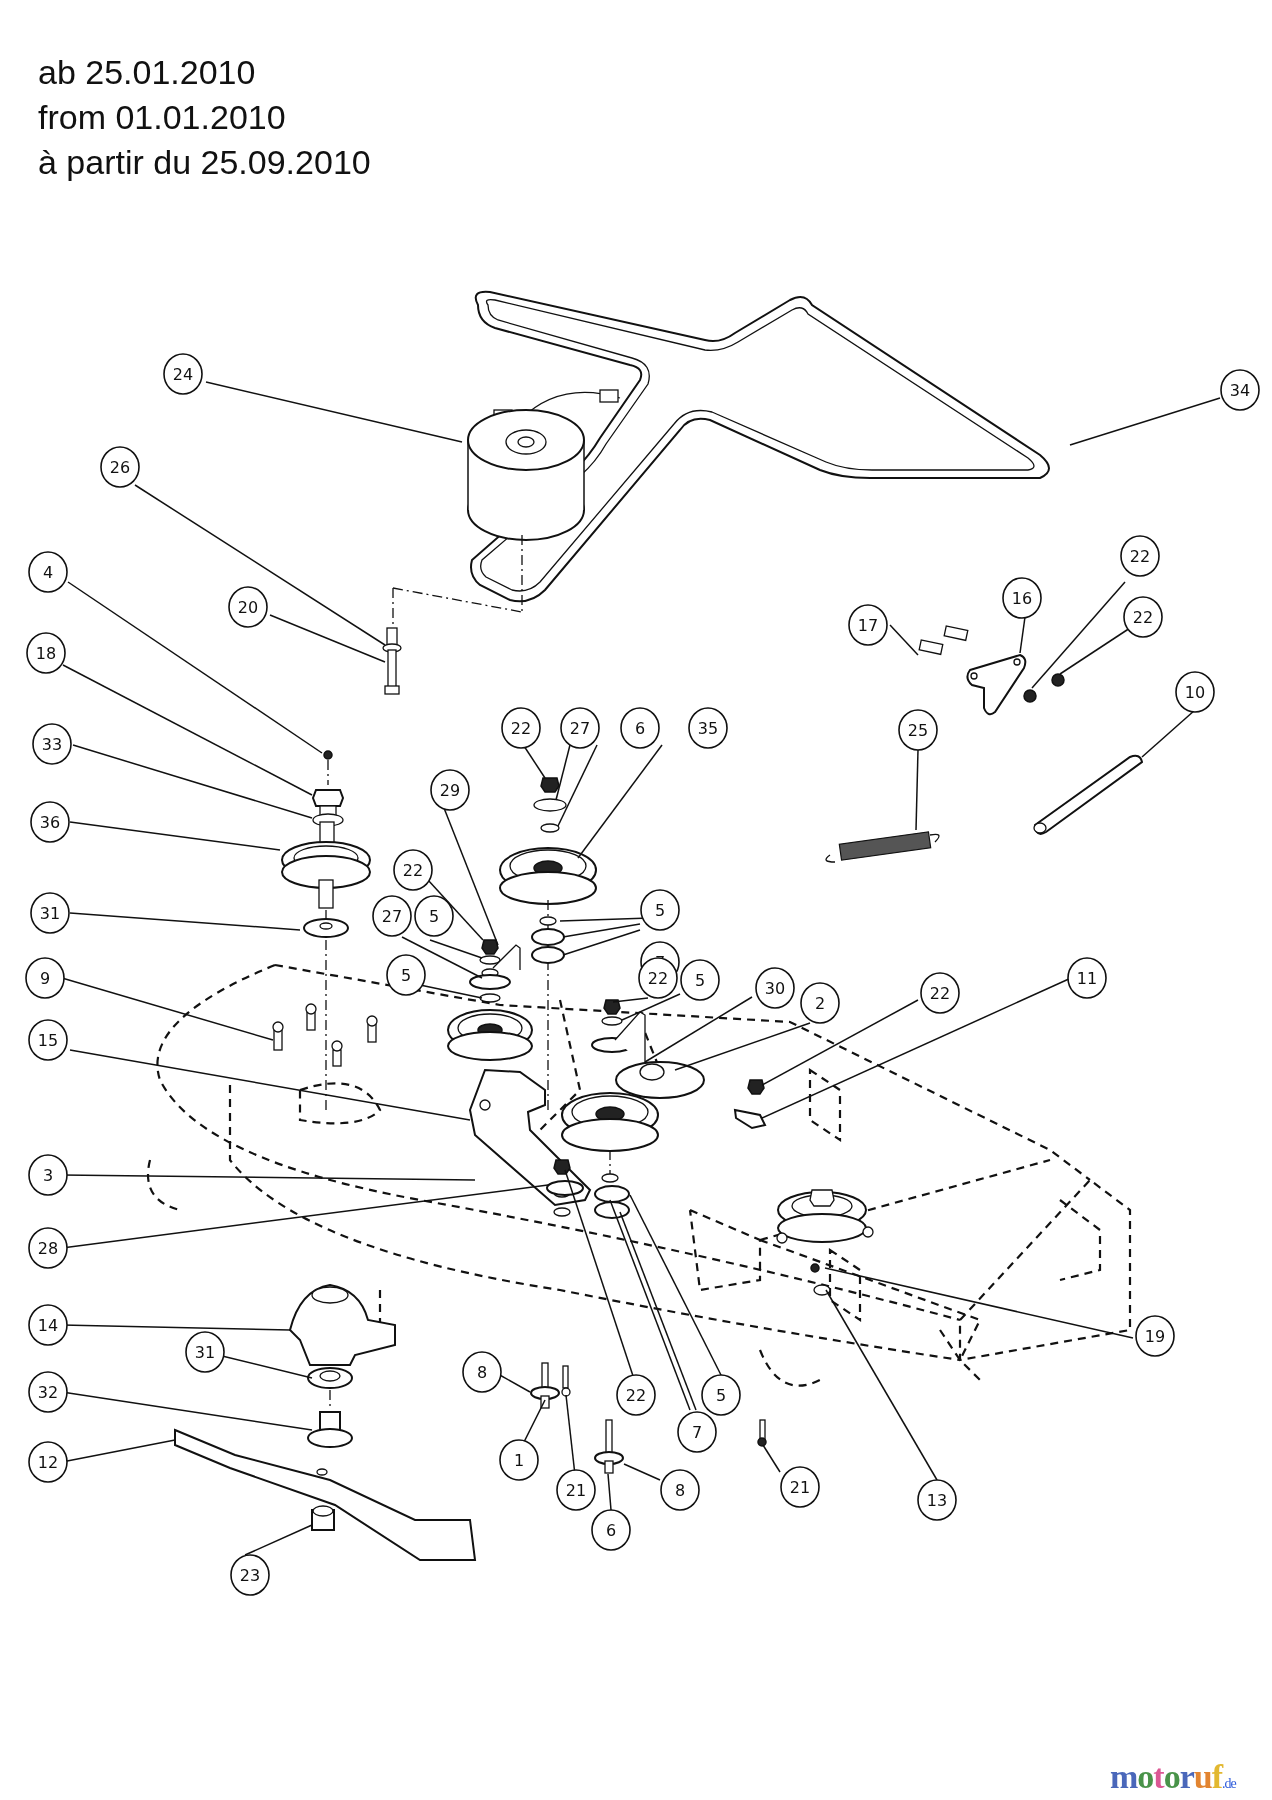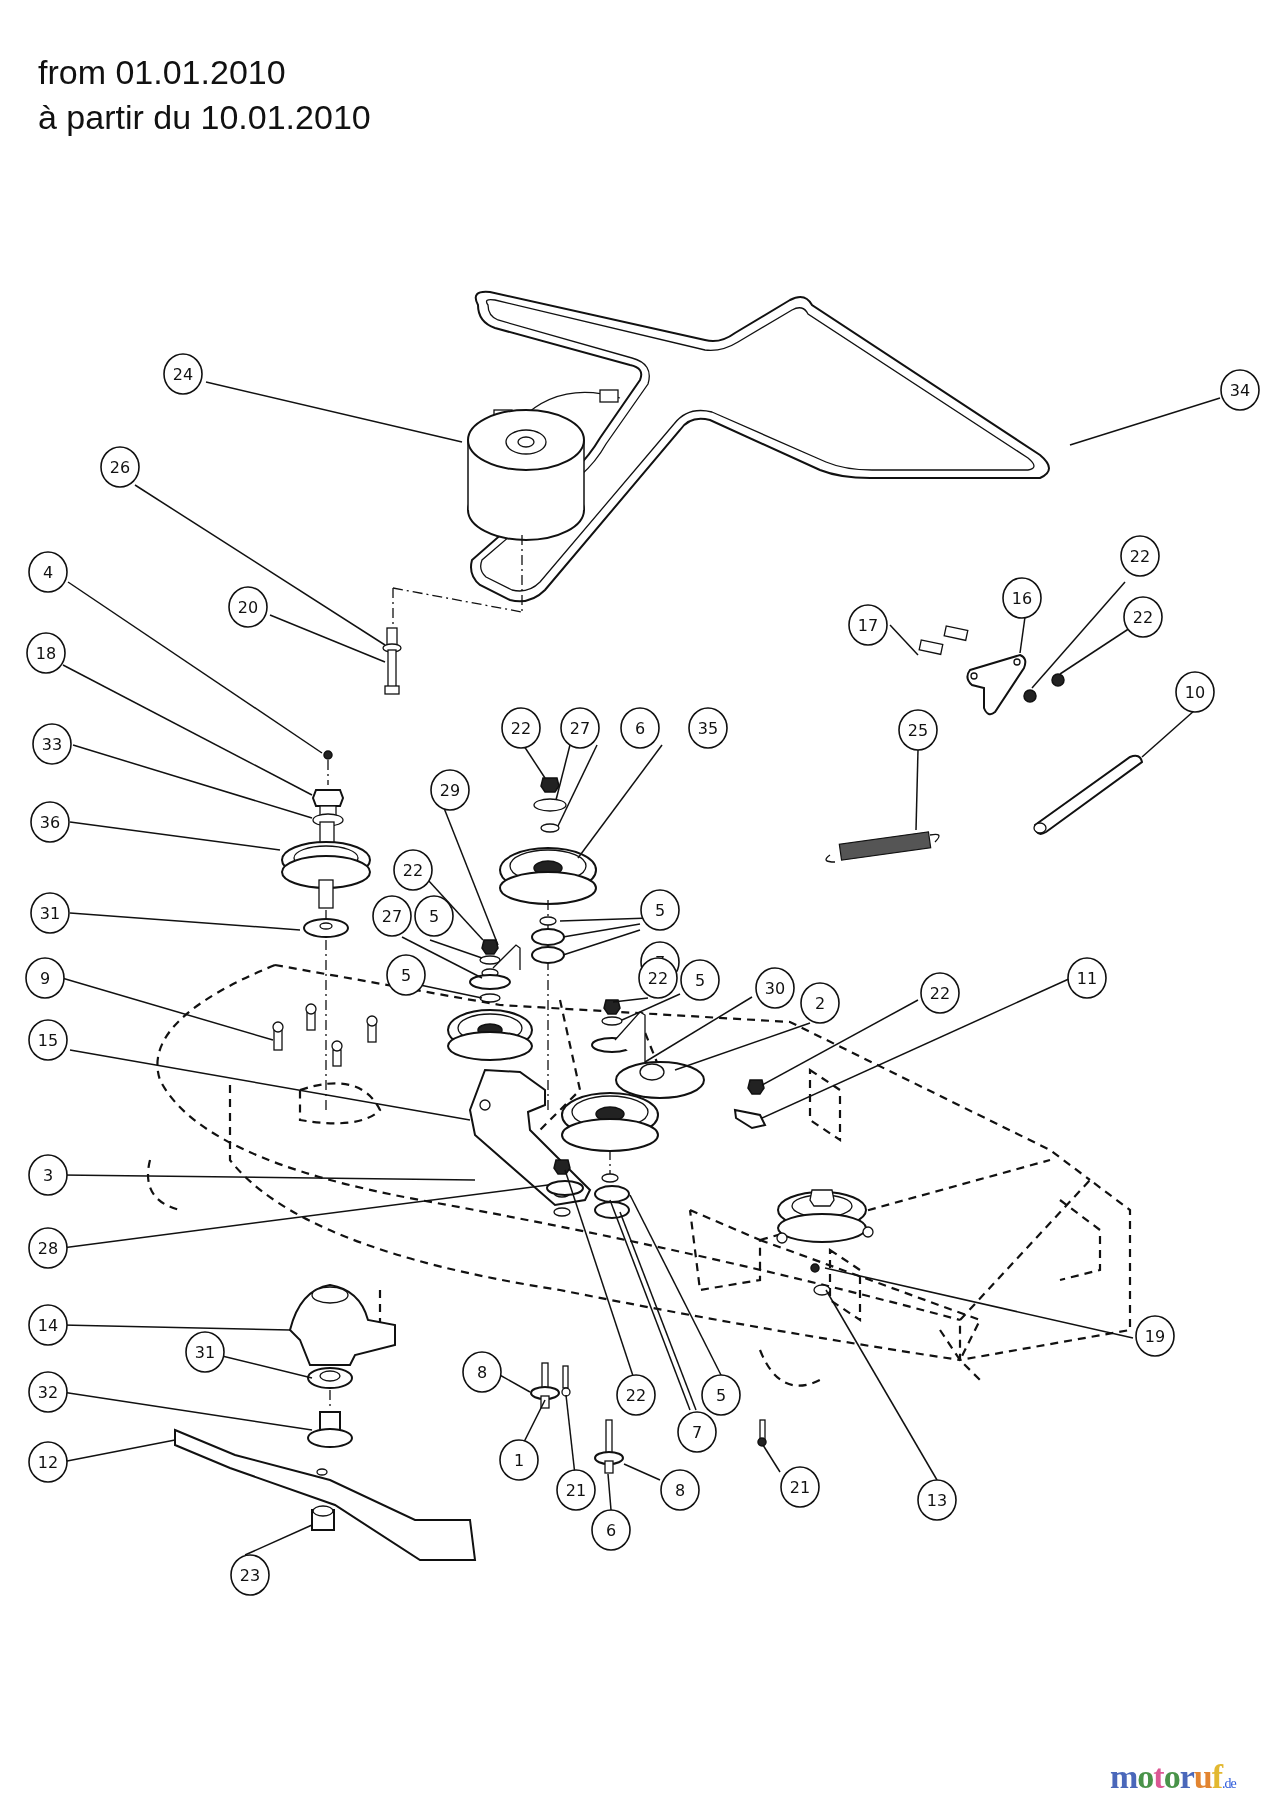--- a/index.html
+++ b/index.html
@@ -17,22 +17,23 @@
   .part { fill: #fff; stroke: #111; stroke-width: 2; }
   .part-thin { fill: #fff; stroke: #111; stroke-width: 1.3; }
   .hidden-line { fill: none; stroke: #111; stroke-width: 2.2; stroke-dasharray: 8 6; }
   .center-line { fill: none; stroke: #111; stroke-width: 1.3; stroke-dasharray: 10 4 2 4; }
   .dark { fill: #222; stroke: #111; stroke-width: 1.5; }
 </style>
 </head>
 <body>
 
 <div class="header">
+  <div>ab 25.01.2010</div>
   <div>from 01.01.2010</div>
-  <div>à partir du 10.01.2010</div>
+  <div>à partir du 25.09.2010</div>
 </div>
 
 <svg id="diagram" width="1272" height="1800" viewBox="0 0 1272 1800">
 
   <g>
     <path class="part" d="M478 305 Q470 290 490 292 L705 340 Q720 344 735 333 L790 300 Q805 292 812 305 L1040 455 Q1058 470 1040 478 L870 478 Q840 478 820 470 L710 420 Q690 415 680 430 L545 590 Q530 605 510 600 L480 585 Q468 575 472 560 L575 470 Q590 455 600 438 L640 380 Q645 368 630 365 L495 328 Q478 322 478 305 Z" fill="none"></path>
     <path class="part-thin" d="M488 305 Q483 298 495 300 L705 350 Q722 352 738 342 L792 310 Q803 304 808 314 L1028 458 Q1040 468 1028 470 L872 470 Q845 470 826 462 L712 412 Q688 406 674 424 L540 582 Q528 594 512 590 L486 577 Q478 570 482 560 L580 476 Q596 462 606 444 L648 384 Q654 364 632 358 L498 320 Q488 316 488 305 Z" fill="none"></path>
   </g>
 
   <g>

